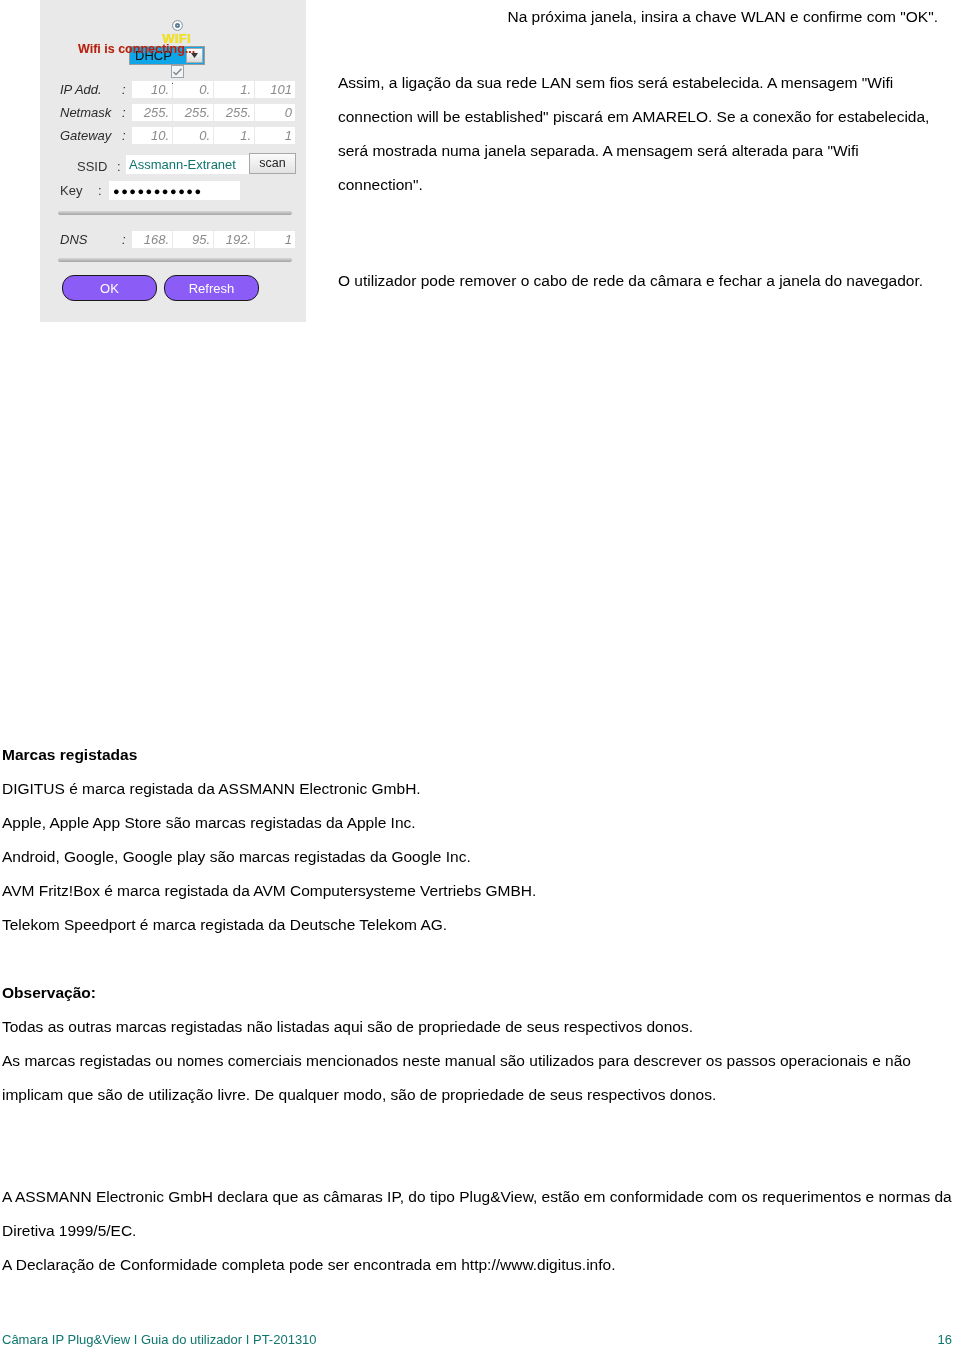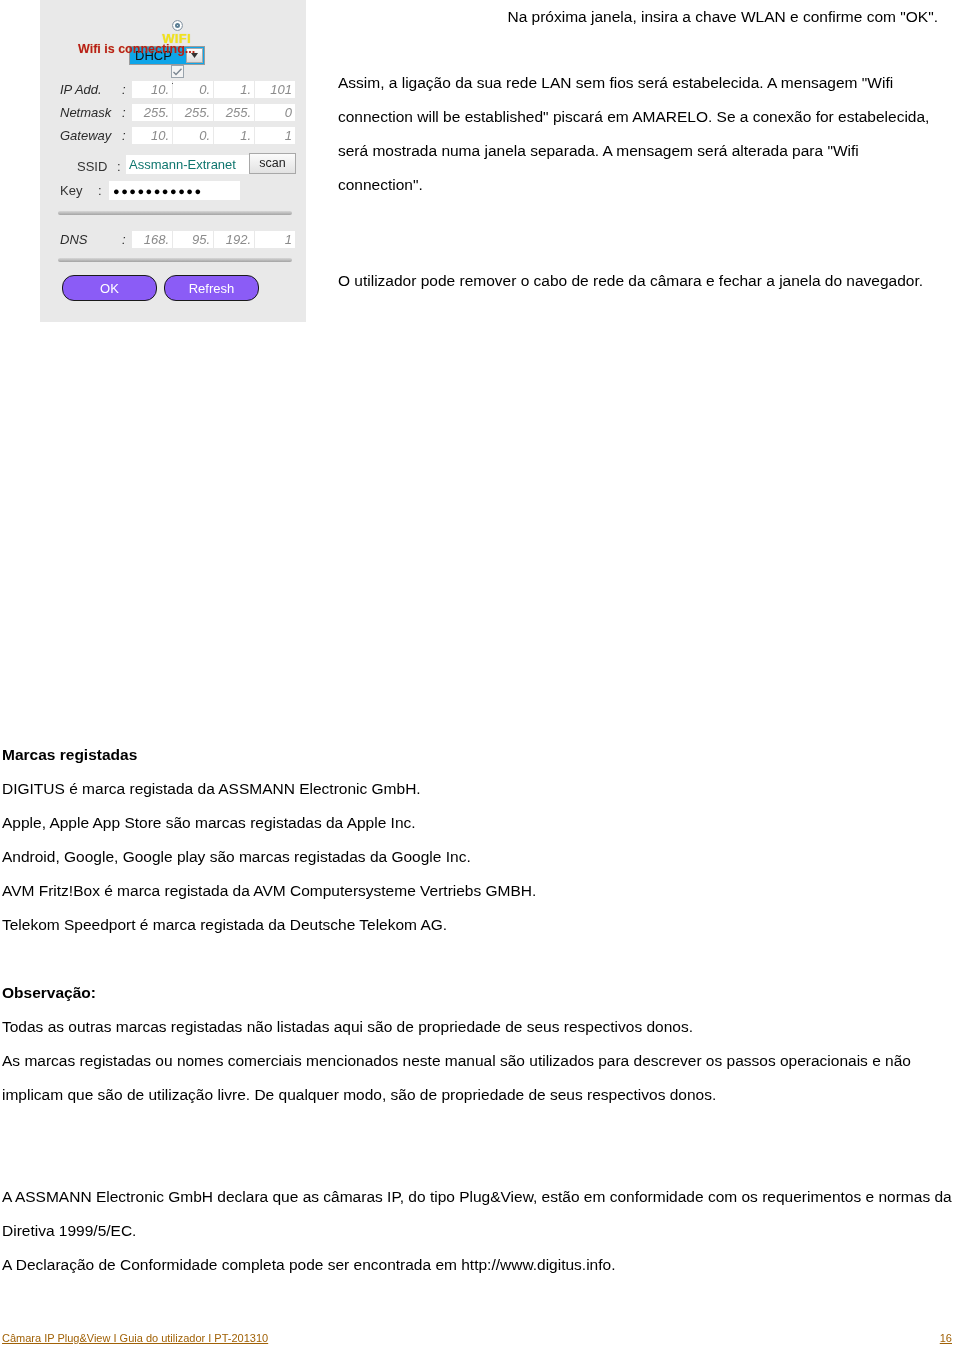--- a/index.html
+++ b/index.html
@@ -222,23 +222,22 @@
 
   .footer-rule {
     position: absolute;
     left: 0; top: 1315px;
     width: 960px; height: 1px;
     background: #ffffff;
   }
   .footer {
     position: absolute;
     top: 1332px;
-    font-size: 11px;
-    color: #a16207;
-    text-decoration: underline;
+    font-size: 13px;
+    color: #0f766e;
   }
   .footer-left { left: 2px; }
   .footer-right { right: 8px; }
 </style>
 </head>
 <body>
 
 <div class="wifi-panel">
   <div class="wifi-inner">
 

